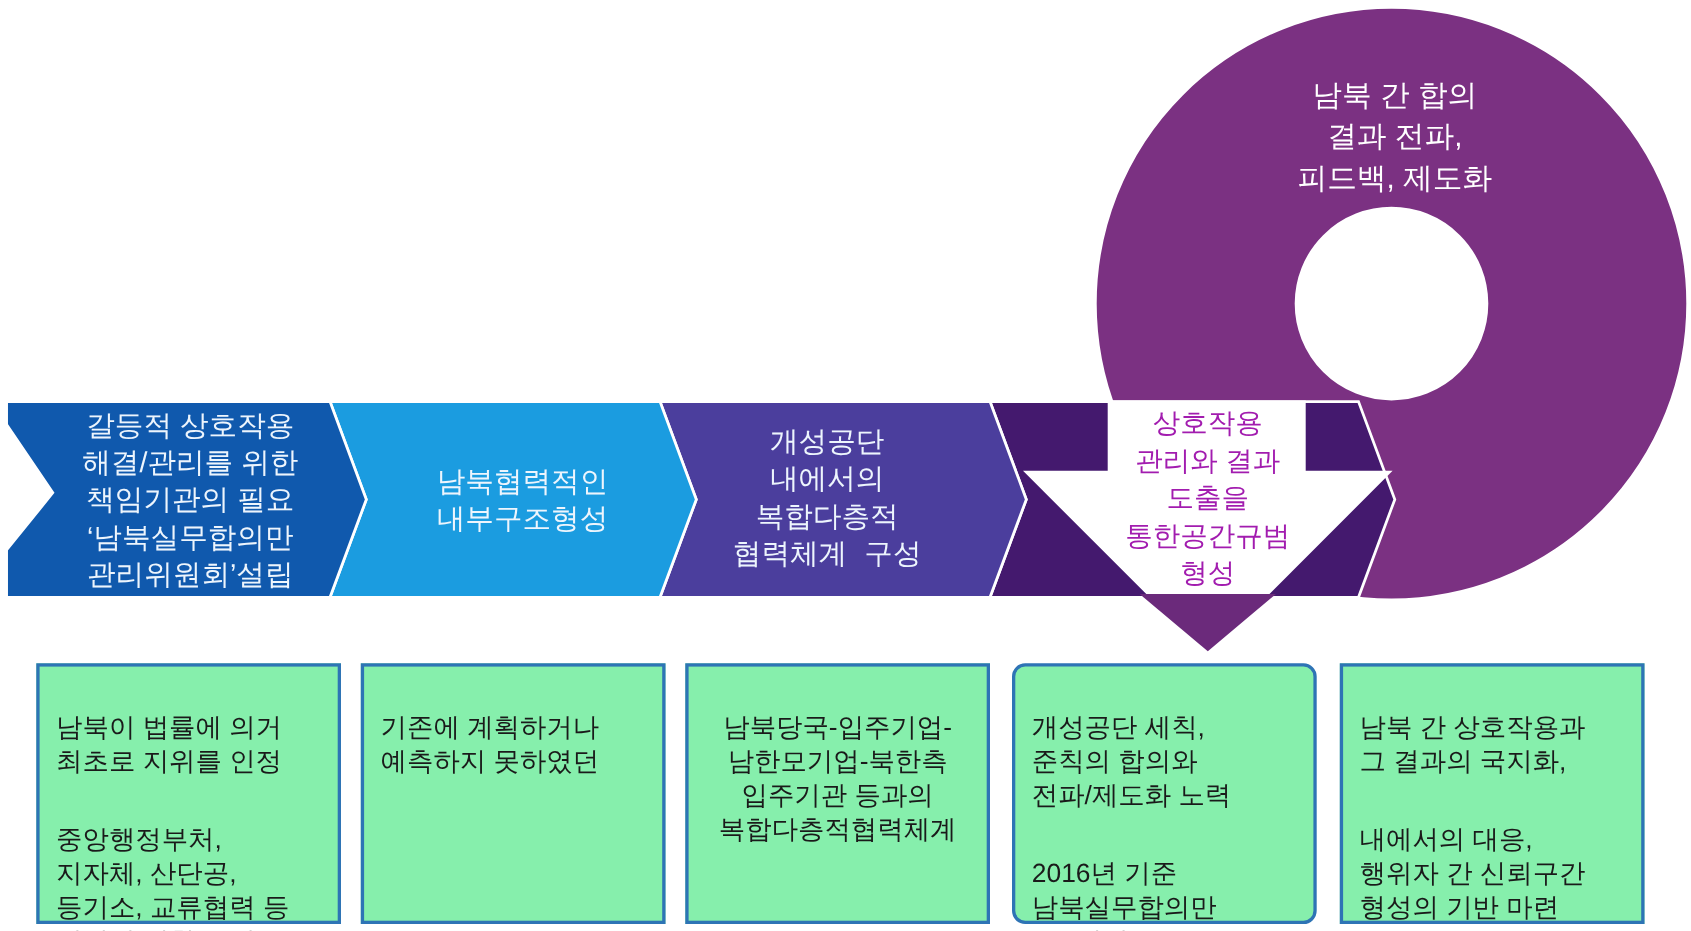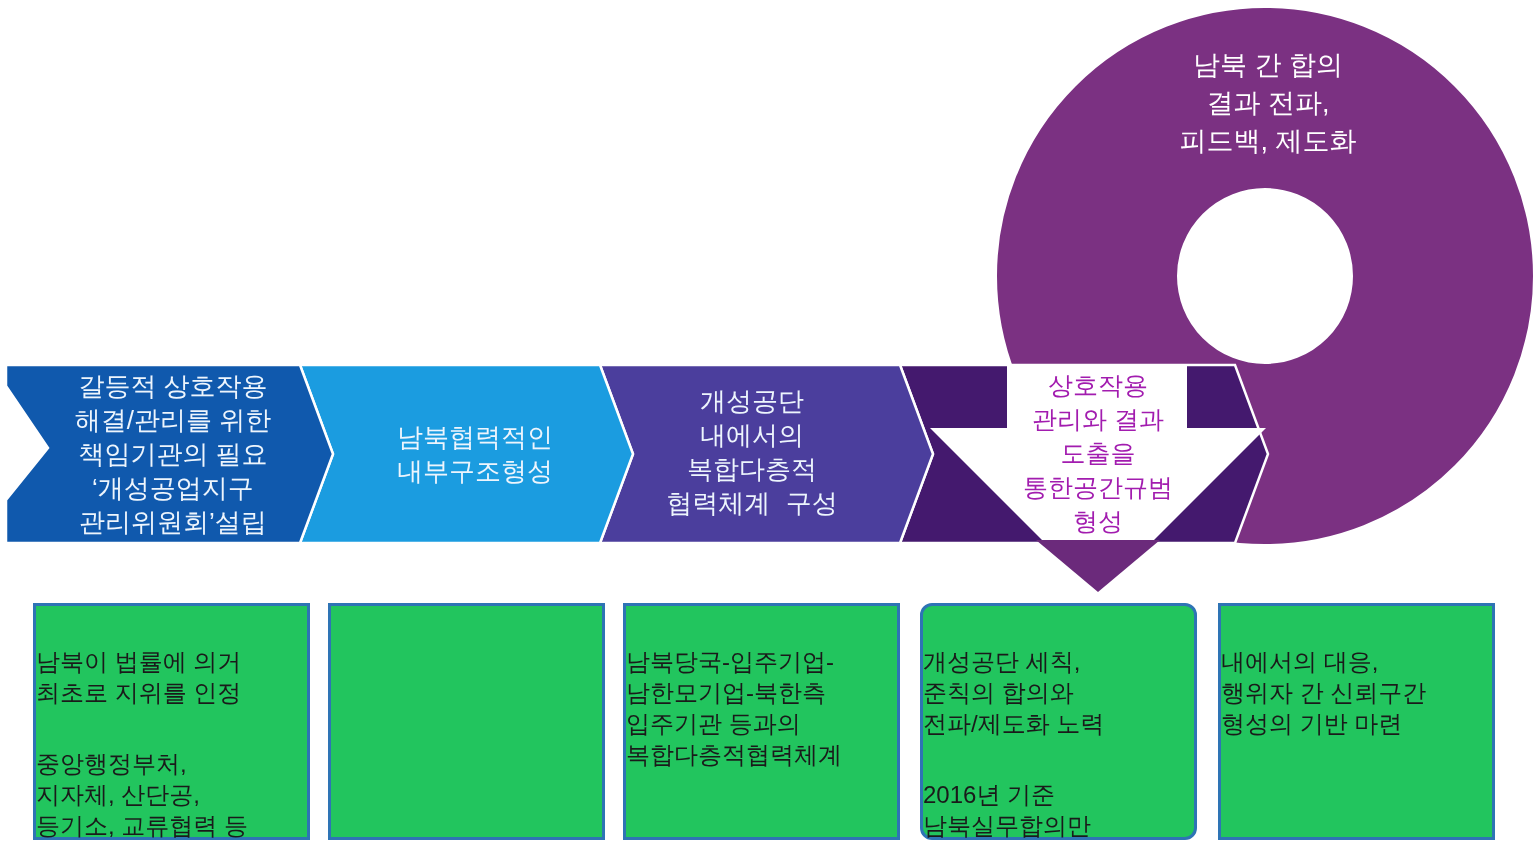--- a/index.html
+++ b/index.html
@@ -22,36 +22,36 @@
     color:#EDF5FD;font-size:26px;line-height:34px;
   }
   .c1{left:28px;}
   .c2{left:330px;}
   .c3{left:607px;font-family:Liberation Mono, monospace;}
   .arrow-label{
     left:958px;top:360px;width:280px;height:186px;
     color:#a21caf;font-size:25px;line-height:34px;
   }
   .cycle-label{
-    left:1118px;top:40px;width:300px;height:126px;
+    left:1118px;top:61px;width:300px;height:126px;
     color:#ffffff;font-size:27px;line-height:38px;
   }
   .note-box{
     position:absolute;top:603px;width:277px;height:237px;
     box-sizing:border-box;
-    background:#22c55e;
+    background:#86efac;
     border:3px solid #2E74B5;
-    padding:9px 0;
+    padding:9px 15px;
     color:#1a1a1a;
     font-size:24px;line-height:31px;
     white-space:pre-line;
   }
   .b1{left:33px;}
   .b2{left:328px;}
-  .b3{left:623px;}
+  .b3{left:623px;text-align:center;}
   .b4{left:920px;border-radius:12px;}
   .b5{left:1218px;}
   .para + .para{margin-top:9px;}
 </style>
 </head>
 <body>
 
 <div class="stage">
 
   <svg width="1537" height="846" viewBox="0 0 1537 846">
@@ -67,21 +67,21 @@
     <polygon points="6,365 300,365 333,454 300,543 6,543 6,500 48,448 6,386" stroke="#FFFFFF" stroke-width="2.5" stroke-linejoin="miter" fill="#1059AD"></polygon>
 
     <polygon points="1007,364 1187,364 1187,428 1266,428 1098,596 930,428 1007,428" fill="#FFFFFF"></polygon>
 
     <polygon points="1036,540 1160,540 1098,592" fill="#6B2A7B"></polygon>
   </svg>
 
   <div class="label chev-label c1">갈등적 상호작용
 해결/관리를 위한
 책임기관의 필요
-‘개성공업지구
+‘남북실무합의만
 관리위원회’설립</div>
   <div class="label chev-label c2">남북협력적인
 내부구조형성</div>
   <div class="label chev-label c3">개성공단
 내에서의
 복합다층적
 협력체계 구성</div>
 
   <div class="label arrow-label">상호작용
 관리와 결과
@@ -95,35 +95,39 @@
 
   <div class="note-box b1" style="border-color: rgb(46, 116, 181);">
     <div class="para">남북이 법률에 의거
 최초로 지위를 인정</div>
     <div class="para">중앙행정부처,
 지자체, 산단공,
 등기소, 교류협력 등
 명시적 역할 부여</div>
   </div>
   <div class="note-box b2" style="border-color: rgb(46, 116, 181);">
+    <div class="para">기존에 계획하거나
+예측하지 못하였던</div>
     
   </div>
   <div class="note-box b3" style="border-color: rgb(46, 116, 181);">
     <div class="para">남북당국-입주기업-
 남한모기업-북한측
 입주기관 등과의
 복합다층적협력체계</div>
   </div>
   <div class="note-box b4" style="border-color: rgb(46, 116, 181);">
     <div class="para">개성공단 세칙,
 준칙의 합의와
 전파/제도화 노력</div>
     <div class="para">2016년 기준
 남북실무합의만
 130여건</div>
   </div>
   <div class="note-box b5" style="border-color: rgb(46, 116, 181);">
+    <div class="para">남북 간 상호작용과
+그 결과의 국지화,</div>
     <div class="para">내에서의 대응,
 행위자 간 신뢰구간
 형성의 기반 마련</div>
   </div>
 
 </div>
 
 </body></html>

